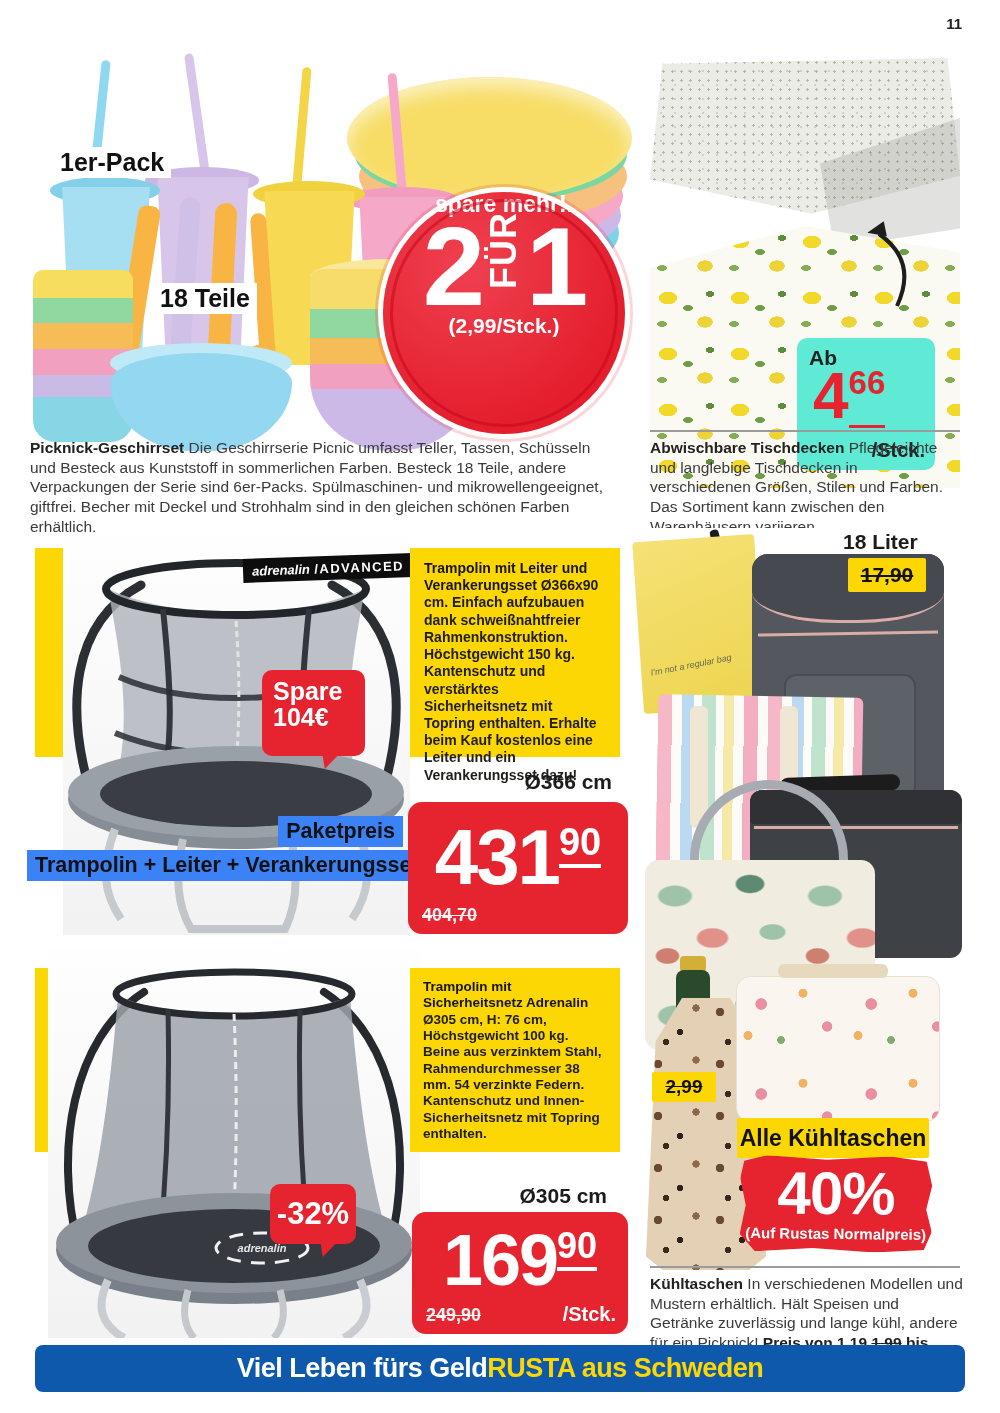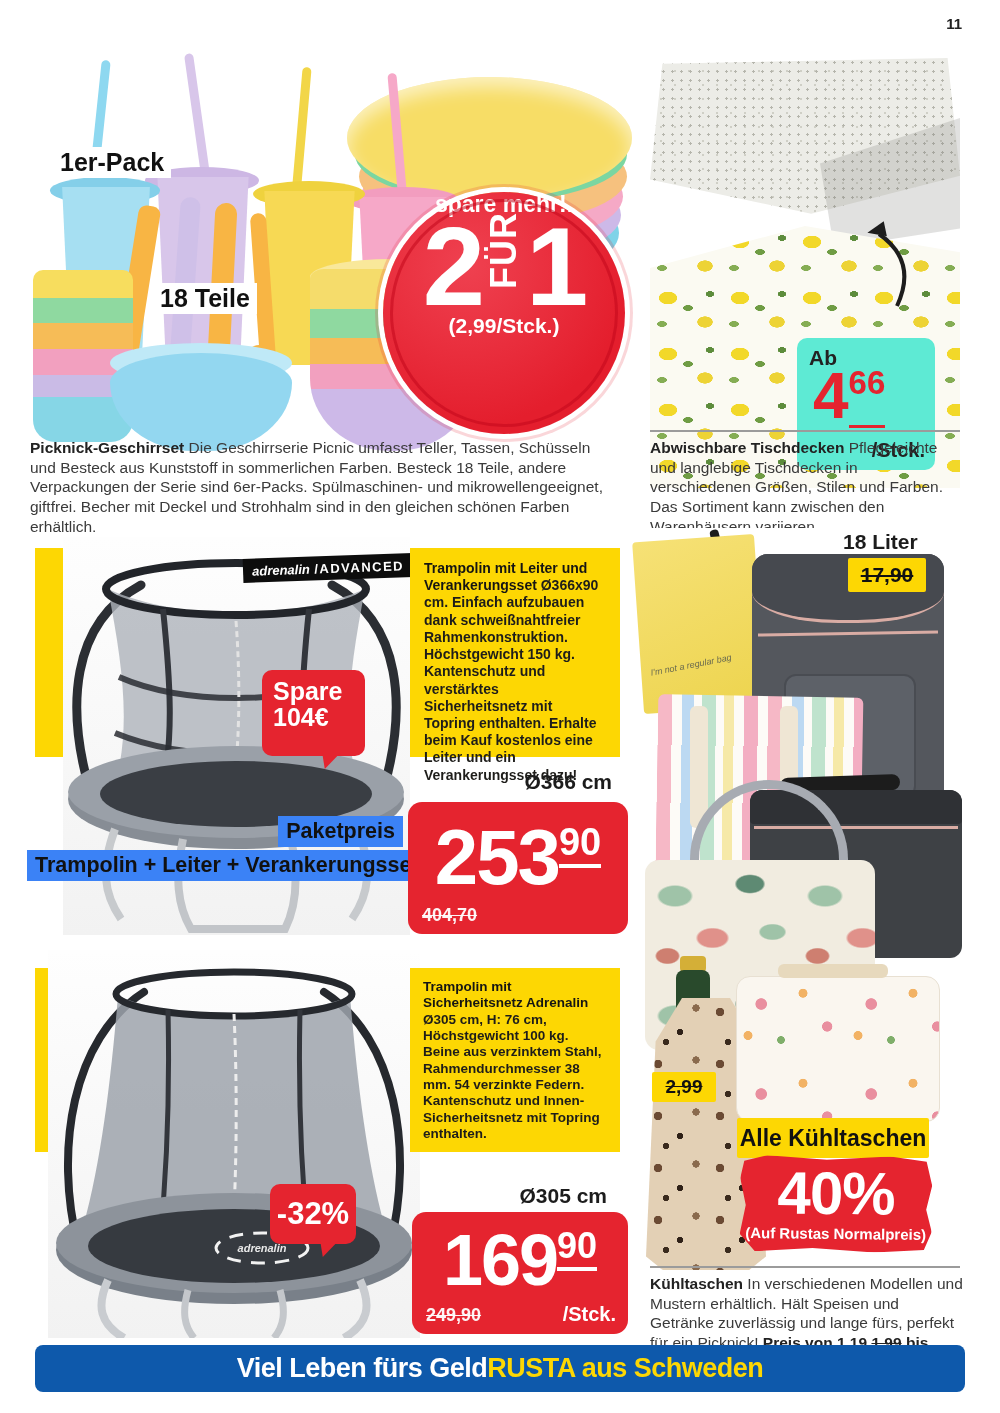--- a/index.html
+++ b/index.html
@@ -262,21 +262,21 @@
   </div>
   <div class="abs dia" style="left:500px;top:770px;width:112px;">Ø366 cm</div>
   <div class="abs paket" style="left:27px;top:816px;width:376px;text-align:right;">
     <span class="chip">Paketpreis</span>
   </div>
   <div class="abs paket" style="left:27px;top:850px;">
     <span class="chip">Trampolin + Leiter + Verankerungsset</span>
   </div>
   <div class="abs pricebox p1" style="left:408px;top:802px;width:220px;height:132px;">
     <div class="row">
-      <span class="i">253</span>
+      <span class="i">431</span>
       <span class="s">90</span>
     </div>
     <s class="old">404,70</s>
   </div>
 
   <div class="abs kphoto">
     <div class="abs strap" style="left:40px;top:4px;width:9px;height:95px;transform:rotate(38deg);"></div>
     <div class="abs strap" style="left:96px;top:0px;width:9px;height:125px;transform:rotate(-14deg);"></div>
     <div class="abs tote-y" style="left:10px;top:10px;width:122px;height:172px;">
       <div class="abs tote-y-text" style="left:9px;top:120px;width:105px;">I'm not a regular bag</div>
@@ -308,21 +308,21 @@
     <s>2,99</s>
   </div>
   <div class="abs ybadge alle-badge" style="left:737px;top:1118px;width:192px;height:40px;">Alle Kühltaschen</div>
   <div class="abs red40" style="left:740px;top:1156px;width:192px;height:96px;">
     <div class="pct">40%</div>
     <div class="note">(Auf Rustas Normalpreis)</div>
   </div>
   <div class="abs divider" style="left:650px;top:1266px;width:310px;"></div>
   <p class="abs desc" style="left:650px;top:1274px;width:315px;margin:0;">
     <b>Kühltaschen</b>
-    <span>In verschiedenen Modellen und Mustern erhältlich. Hält Speisen und Getränke zuverlässig und lange fürs, perfekt für ein Picknick!</span>
+    <span>In verschiedenen Modellen und Mustern erhältlich. Hält Speisen und Getränke zuverlässig und lange kühl, andere für ein Picknick!</span>
     <b>
       <span>Preis von 1,19</span>
       <s>1,99</s>
       <span>bis 10,50</span>
       <s>17,90</s><span>.</span>
     </b>
   </p>
 
   <div class="abs band" style="left:35px;top:968px;width:585px;height:184px;"></div>
   <div class="abs tramp-photo" style="left:48px;top:950px;width:372px;height:388px;">

